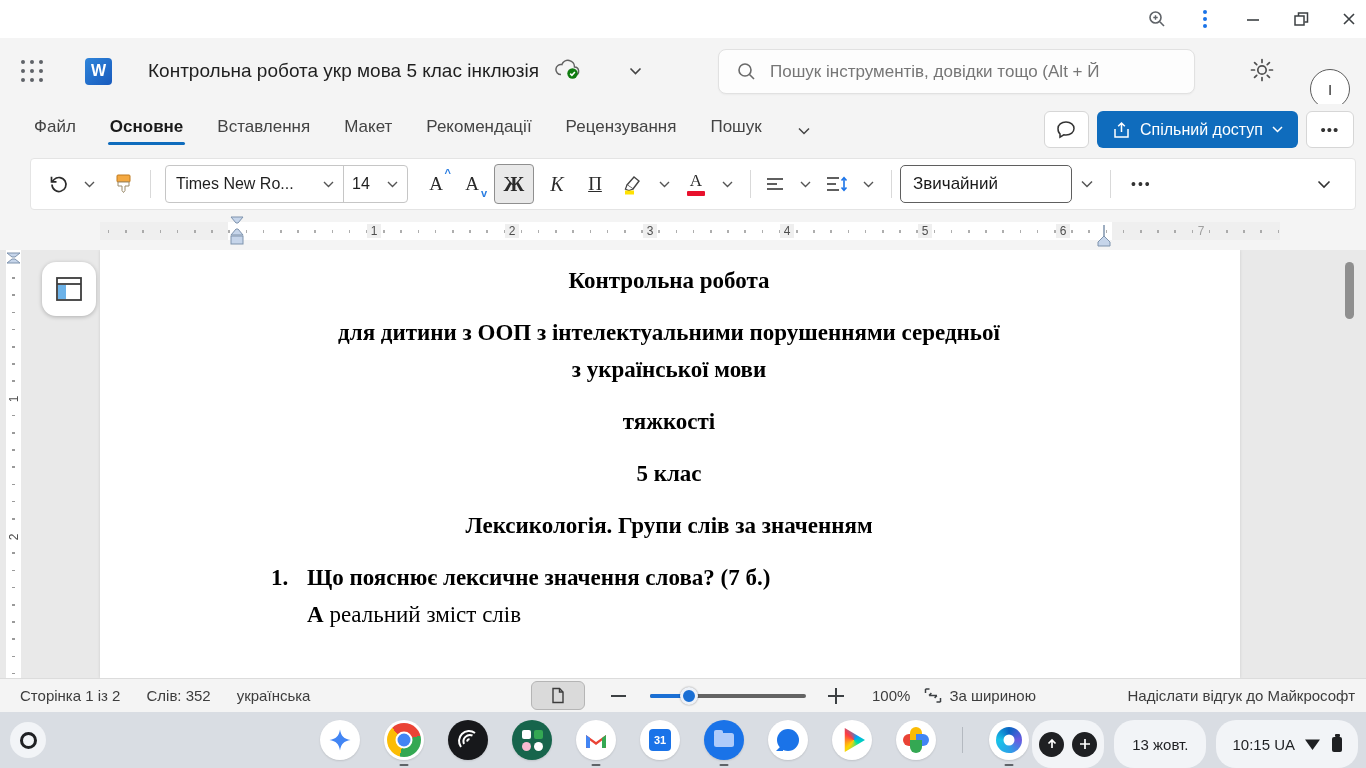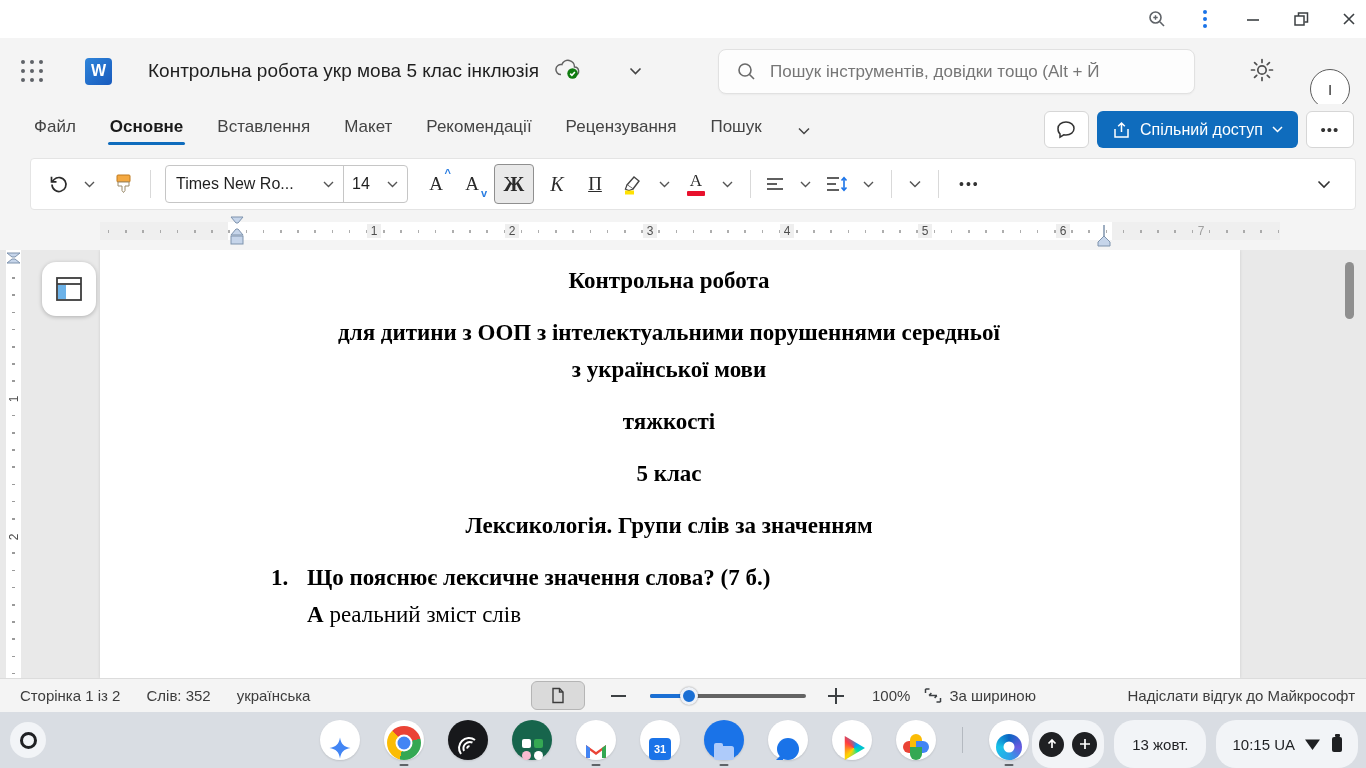--- a/index.html
+++ b/index.html
@@ -104,21 +104,21 @@
   .slider .thumb { position:absolute; left:30px; top:-7px; width:18px; height:18px; border-radius:50%; background:#1a6fd4; border:3px solid #eef2f8; box-shadow:0 0 2px rgba(0,0,0,.4); }
   .zoom-pct { margin-left:28px; cursor:pointer; }
   .fit-group { display:flex; align-items:center; gap:7px; margin-left:14px; cursor:pointer; }
   .sb-feedback { position:absolute; right:11px; top:0; height:33px; display:flex; align-items:center; cursor:pointer; white-space:nowrap; }
 
   
   .shelf { position:absolute; left:0; top:712px; width:1366px; height:56px; background:#d9dde3; }
   .launcher { position:absolute; left:10px; top:10px; width:36px; height:36px; border-radius:50%; background:#f2f4f7; display:flex; align-items:center; justify-content:center; cursor:pointer; }
   .launcher i { width:17px; height:17px; border-radius:50%; border:3.5px solid #1f2023; }
   .apps { position:absolute; left:320px; top:8px; display:flex; align-items:center; gap:24px; }
-  .app { position:relative; width:40px; height:40px; border-radius:50%; background:#fff; display:flex; align-items:flex-end; justify-content:center; cursor:pointer; box-shadow:0 1px 2px rgba(0,0,0,.12); }
+  .app { position:relative; width:40px; height:40px; border-radius:50%; background:#fff; display:flex; align-items:center; justify-content:center; cursor:pointer; box-shadow:0 1px 2px rgba(0,0,0,.12); }
   .app .run { position:absolute; left:50%; bottom:-6px; transform:translateX(-50%); width:9px; height:2.5px; border-radius:2px; background:#5f6368; }
   .shelf-div { width:1px; height:26px; background:#b4b9c0; margin:0 2px; }
   .tray { position:absolute; right:8px; top:8px; display:flex; align-items:center; gap:10px; }
   .pill { height:48px; border-radius:20px; background:#f2f4f7; display:flex; align-items:center; justify-content:center; font-size:15px; color:#1f2023; cursor:pointer; }
   .pill.icons { width:72px; gap:8px; }
   .pill.date { padding:0 18px; font-weight:500; }
   .pill.time { padding:0 16px; gap:10px; font-weight:500; }
   .black-dot { width:25px; height:25px; border-radius:50%; background:#1f2023; display:flex; align-items:center; justify-content:center; }
   .wifi { width:15px; height:12px; background:#1f2023; clip-path:polygon(50% 100%, 0 12%, 100% 12%); border-radius:2px; }
   .batt { position:relative; width:10px; height:15px; background:#1f2023; border-radius:2px; margin-left:2px; }
@@ -364,20 +364,23 @@
             <path d="M18 2v12" stroke="#1a73e8" stroke-width="1.6"></path>
             <path d="M15.5 4.5L18 1.8l2.5 2.7M15.5 11.5l2.5 2.7 2.5-2.7" fill="none" stroke="#1a73e8" stroke-width="1.6"></path>
           </svg>
       </span>
       <span class="tb-btn chev-pad">
         <svg width="11" height="7" viewBox="0 0 11 7">
             <path d="M1 1l4.5 4.5L10 1" stroke="#555" stroke-width="1.4" fill="none"></path>
           </svg>
       </span>
       <span class="tb-divider"></span>
+      <span class="style-box">
+          <span>Звичайний</span>
+        </span>
       <span class="tb-btn chev-pad">
         <svg width="12" height="8" viewBox="0 0 12 8">
             <path d="M1 1.5l5 5 5-5" stroke="#555" stroke-width="1.5" fill="none"></path>
           </svg>
       </span>
       <span class="tb-divider"></span>
       <span class="tb-btn tb-more">
           <span>•••</span>
         </span>
       <span class="tb-right-chev">

